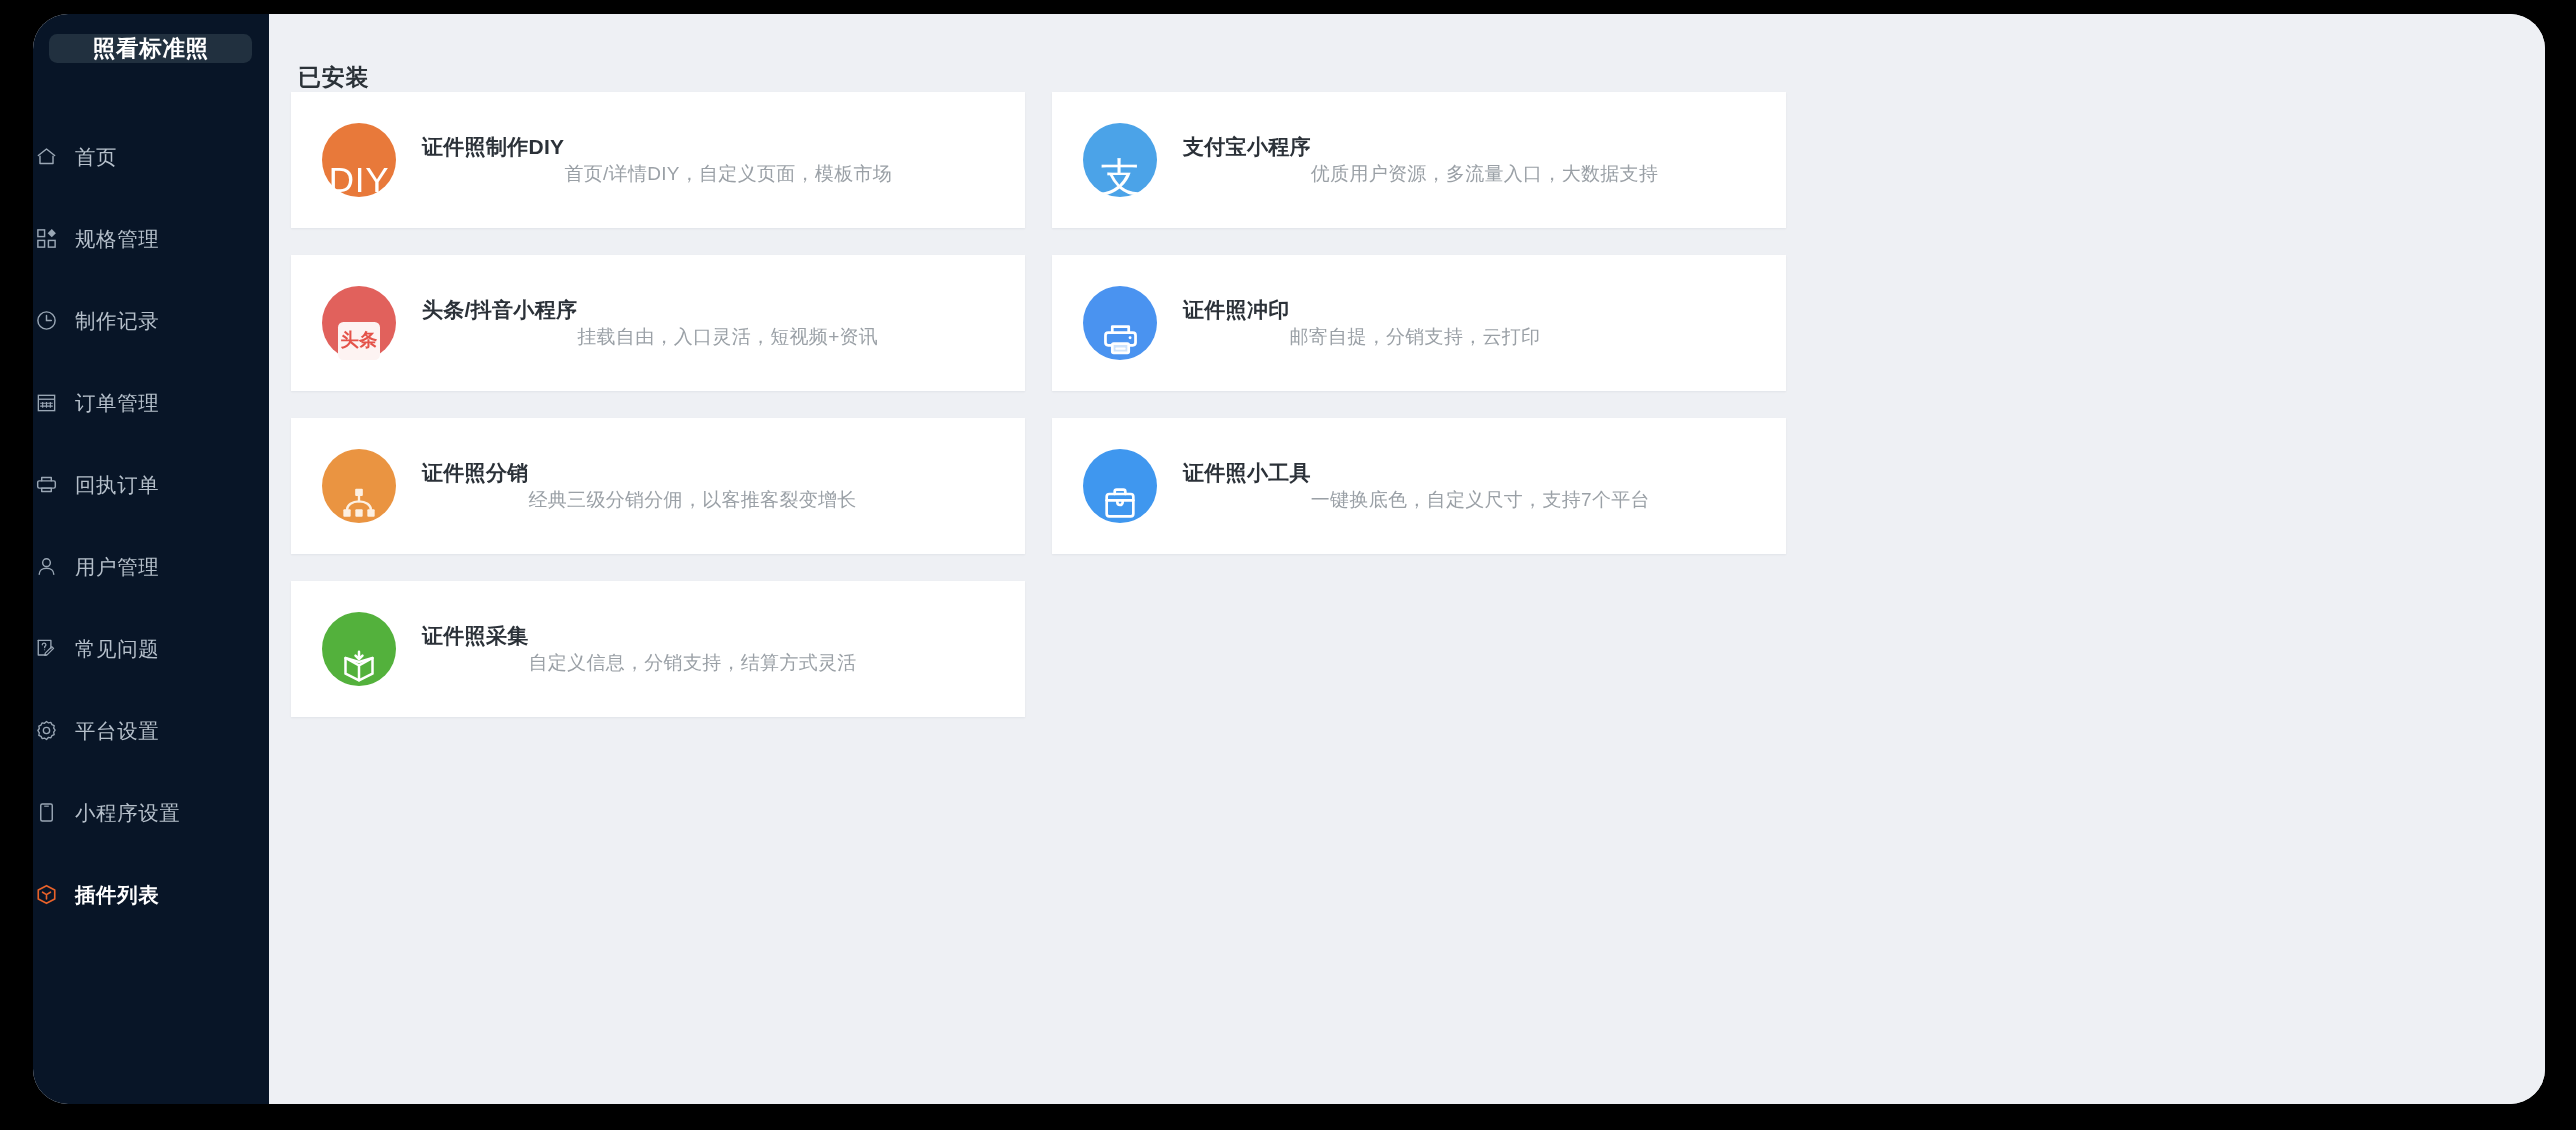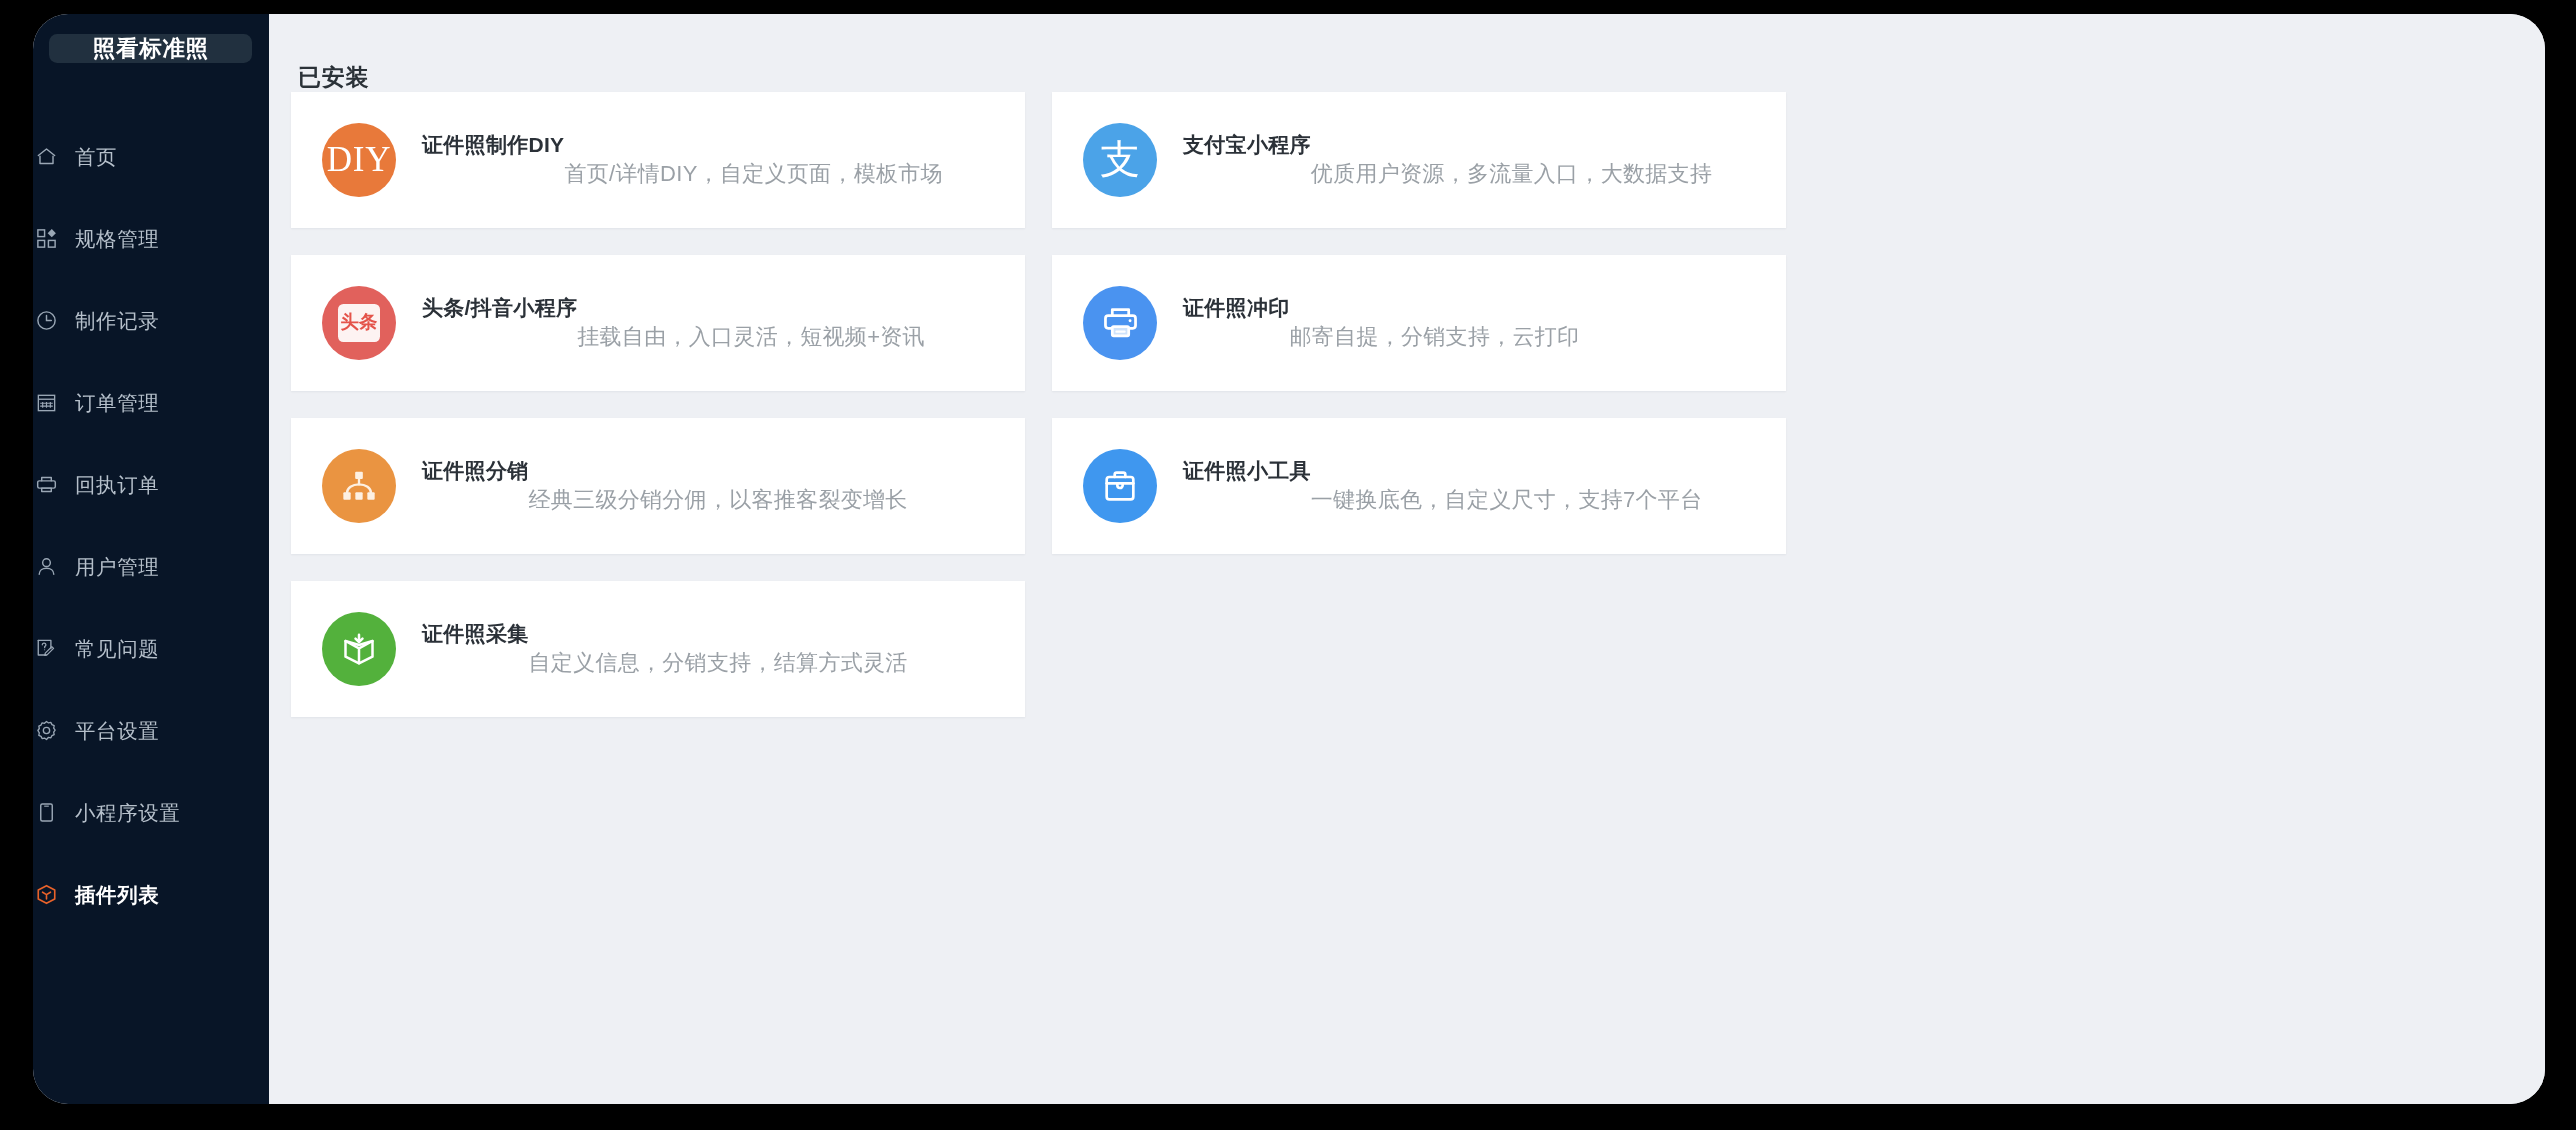--- a/index.html
+++ b/index.html
@@ -97,25 +97,24 @@
     display:flex;
     align-items:center;
     padding-left:31px;
     box-shadow:0 0.7px 2px rgba(20,30,50,.06);
   }
   .card-icon{
     width:74px; height:74px;
     flex:0 0 74px;
     border-radius:50%;
     display:flex;
-    align-items:center;
+    align-items:flex-end;
     justify-content:center;
     color:#ffffff;
     position:relative;
-    font-family:Liberation Serif, serif;
   }
   .card-icon .letter{
     font-size:35px;
     font-weight:normal;
     color:#ffffff;
     letter-spacing:0.7px;
     line-height:1;
   }
   .card-icon .cn-glyph{
     font-size:40px;
@@ -142,21 +141,21 @@
   }
   .card-title{
     font-size:21px;
     font-weight:bold;
     color:#2b3138;
     letter-spacing:0.3px;
     white-space:nowrap;
   }
   .card-desc{
     margin-top:28px;
-    font-size:22px;
+    font-size:19px;
     color:#9aa0a6;
     letter-spacing:0.3px;
     white-space:nowrap;
   }
 </style>
 </head>
 <body>
 
 <div id="app-window">
 

